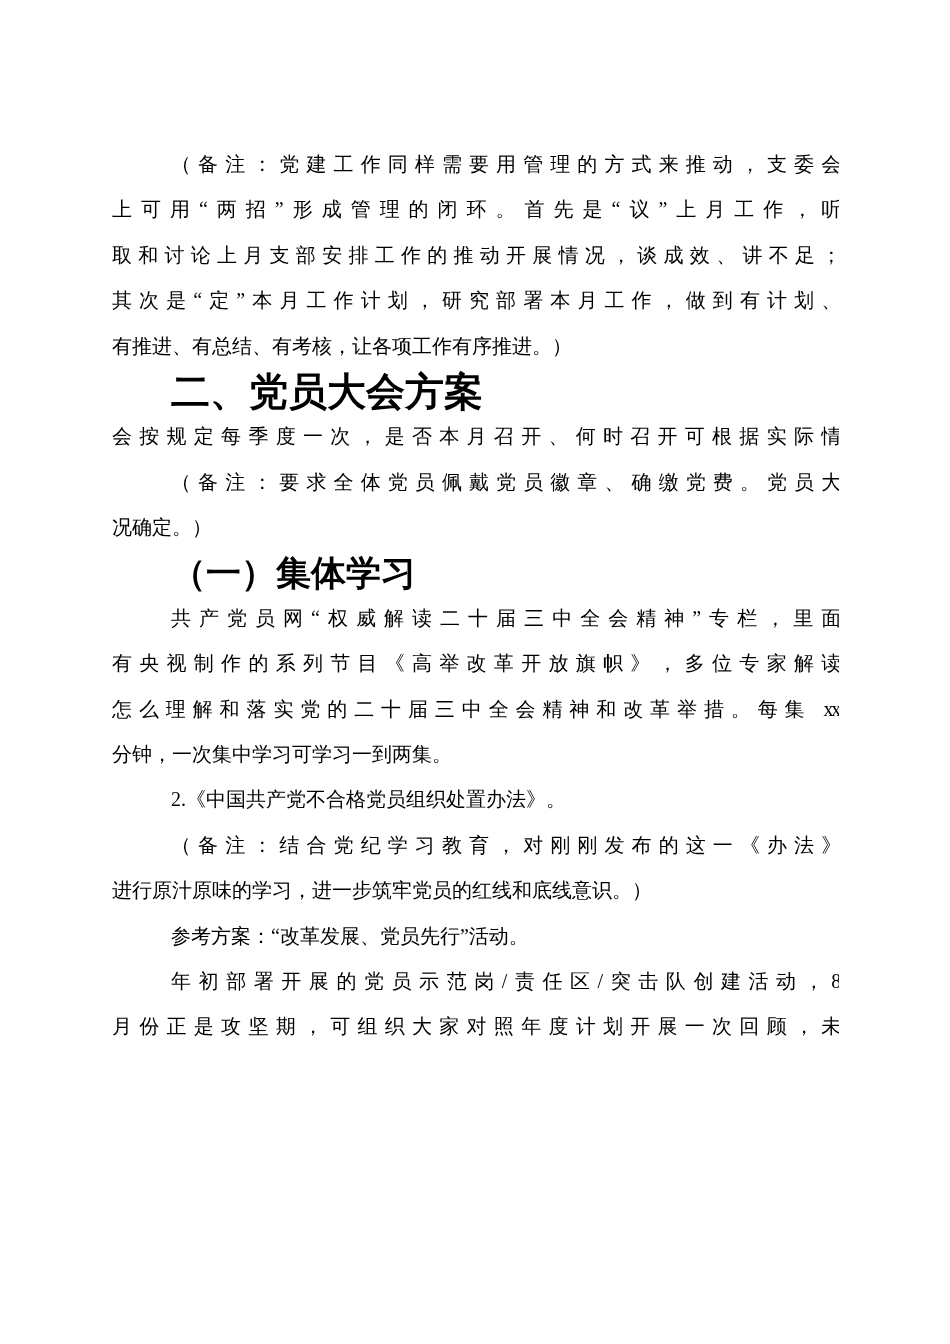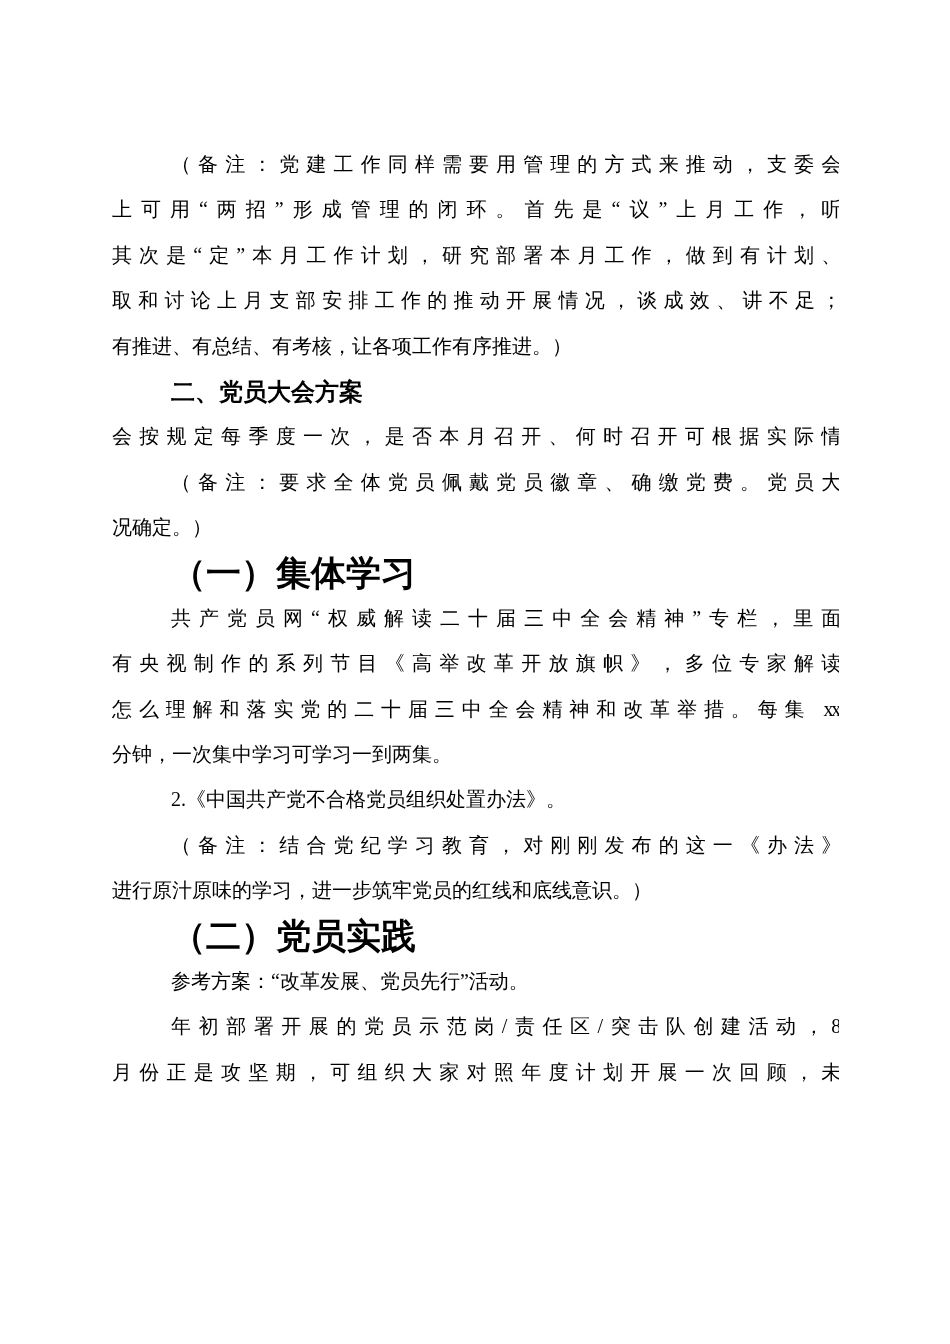--- a/index.html
+++ b/index.html
@@ -38,39 +38,39 @@
   .line.j {
     text-align-last: justify;
     letter-spacing: -2.2px;
   }
   .line.indent {
     text-indent: 59px;
   }
   .para.heading1 .line {
     font-family: "Liberation Sans", "DejaVu Sans", sans-serif;
     font-weight: 700;
-    font-size: 24px;
+    font-size: 39px;
     letter-spacing: 0;
   }
   .para.heading2 .line {
     font-weight: 700;
     font-size: 35px;
     letter-spacing: 0;
   }
 </style>
 </head>
 <body>
 
 <div class="page">
   <div class="content">
       <div class="para note">
         <div class="line indent j">（备注：党建工作同样需要用管理的方式来推动，支委会</div>
         <div class="line j">上可用“两招”形成管理的闭环。首先是“议”上月工作，听</div>
+        <div class="line j">取和讨论上月支部安排工作的推动开展情况，谈成效、讲不足；</div>
         <div class="line j">其次是“定”本月工作计划，研究部署本月工作，做到有计划、</div>
-        <div class="line j">取和讨论上月支部安排工作的推动开展情况，谈成效、讲不足；</div>
         <div class="line">有推进、有总结、有考核，让各项工作有序推进。）</div>
       </div>
       <div class="para heading1">
         <div class="line indent">二、党员大会方案</div>
       </div>
       <div class="para note">
         <div class="line j">会按规定每季度一次，是否本月召开、何时召开可根据实际情</div>
         <div class="line indent j">（备注：要求全体党员佩戴党员徽章、确缴党费。党员大</div>
         <div class="line">况确定。）</div>
       </div>
@@ -83,23 +83,20 @@
         <div class="line j">怎么理解和落实党的二十届三中全会精神和改革举措。每集 xx</div>
         <div class="line">分钟，一次集中学习可学习一到两集。</div>
       </div>
       <div class="para body">
         <div class="line indent">2.《中国共产党不合格党员组织处置办法》。</div>
       </div>
       <div class="para note">
         <div class="line indent j">（备注：结合党纪学习教育，对刚刚发布的这一《办法》</div>
         <div class="line">进行原汁原味的学习，进一步筑牢党员的红线和底线意识。）</div>
       </div>
-      <div class="para heading2">
-        <div class="line indent">（二）党员实践</div>
-      </div>
       <div class="para body">
         <div class="line indent">参考方案：“改革发展、党员先行”活动。</div>
       </div>
       <div class="para body">
         <div class="line indent j">年初部署开展的党员示范岗/责任区/突击队创建活动，8</div>
         <div class="line j">月份正是攻坚期，可组织大家对照年度计划开展一次回顾，未</div>
       </div>
     </div>
 </div>
 

